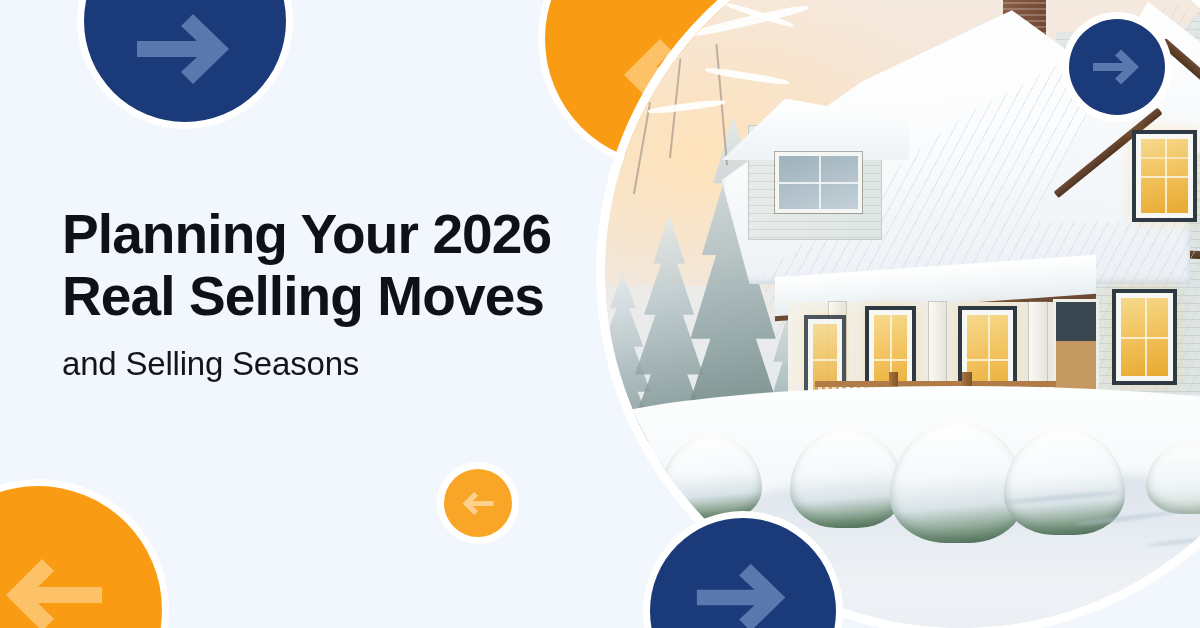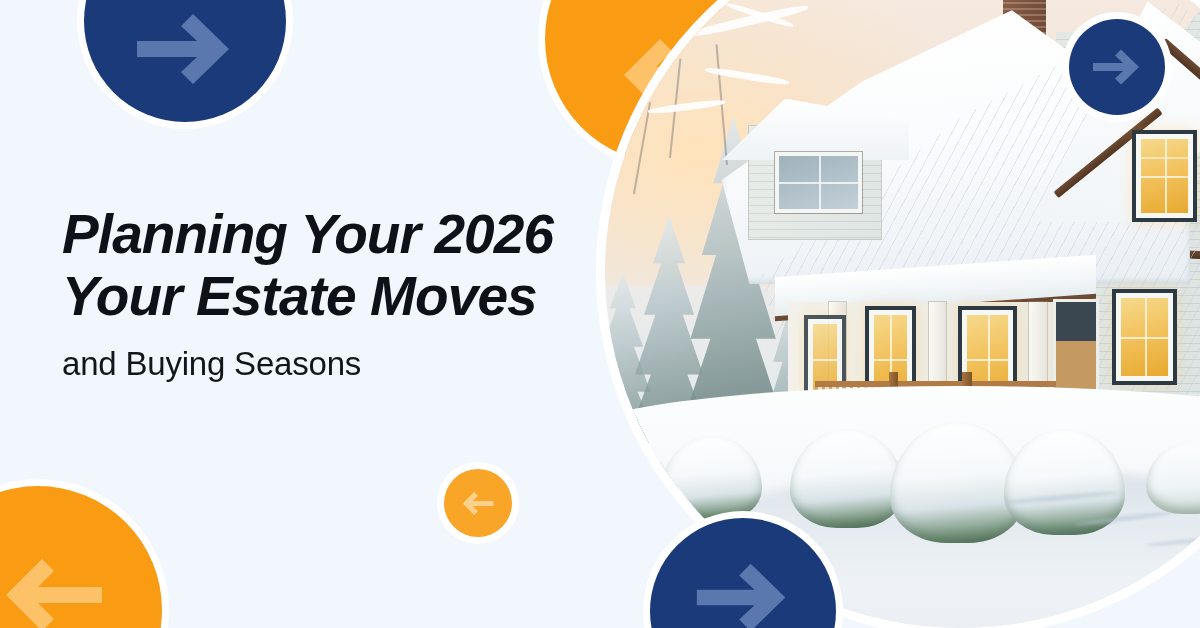--- a/index.html
+++ b/index.html
@@ -29,21 +29,21 @@
   }
   .headline {
     margin: 0;
     font-size: 55px;
     line-height: 1.12;
     font-weight: 900;
     letter-spacing: -0.9px;
     color: #0e1116;
     font-family: "Liberation Sans", "DejaVu Sans", sans-serif;
   }
-  .headline .line { display: block; font-style: italic; }
+  .headline .line { display: block; }
   .subhead {
     margin: 16px 0 0 0;
     font-size: 33px;
     line-height: 1.28;
     font-weight: 400;
     letter-spacing: -0.2px;
     color: #12161c;
     font-family: "Liberation Sans", "DejaVu Sans", sans-serif;
   }
   .subhead .line { display: block; }
@@ -548,20 +548,20 @@
 
   <div class="deco deco-bottom ring">
     <svg class="arrow-svg" width="100" height="75" viewBox="0 0 104 78" aria-hidden="true">
       <path d="M60 4 L96 39 L60 74 L48 62 L64 47 L4 47 L4 31 L64 31 L48 16 Z" fill="#5a77ae"></path>
     </svg>
   </div>
 
   <div class="text-block">
     <h1 class="headline">
       <span class="line">Planning Your 2026</span>
-      <span class="line">Your Estate Moves</span>
+      <span class="line">Real Selling Moves</span>
     </h1>
     <p class="subhead">
-      <span class="line">and Buying Seasons</span>
+      <span class="line">and Selling Seasons</span>
     </p>
   </div>
 
 </div>
 
 </body></html>

